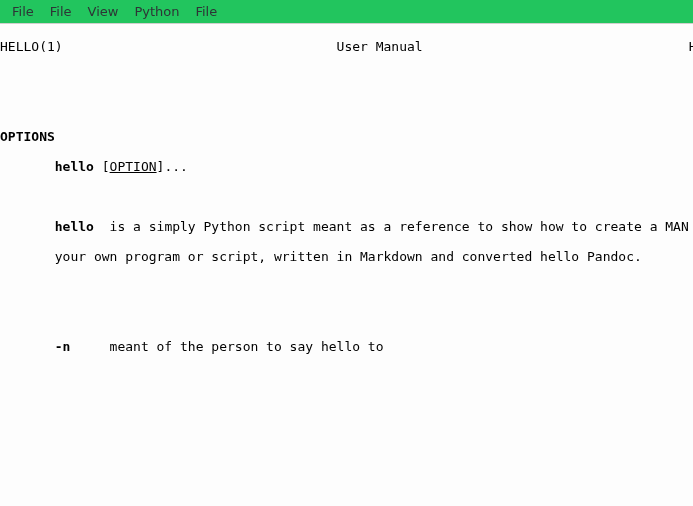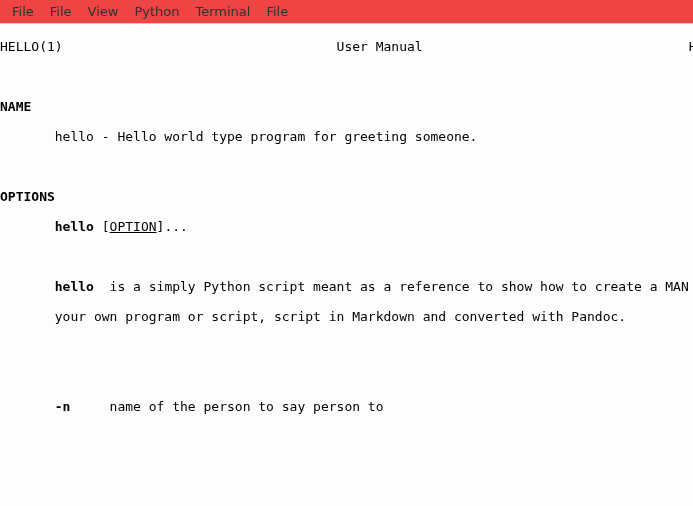--- a/index.html
+++ b/index.html
@@ -6,21 +6,21 @@
   body {
     width: 693px;
     height: 506px;
     font-family: "DejaVu Sans Mono", "Consolas", monospace;
     font-size: 13px;
     background: #fdfdfd;
     overflow: hidden;
   }
   .menubar {
     height: 24px;
-    background: #ef4444;
+    background: #22c55e;
     border-bottom: 1px solid #d0d0ce;
     display: flex;
     align-items: center;
     padding: 0 4px;
     font-family: "DejaVu Sans", "Liberation Sans", sans-serif;
     font-size: 13px;
     color: #2e3436;
   }
   .menubar span {
     padding: 3px 8px;
@@ -38,38 +38,35 @@
   .u { text-decoration: underline; }
 </style>
 </head>
 <body>
 
 <div class="menubar">
   <span>File</span>
   <span>File</span>
   <span>View</span>
   <span>Python</span>
-  <span>Terminal</span>
   <span>File</span>
 </div>
 
 <div class="terminal">
 <span class="row"><span>HELLO(1)</span>                                   <span>User Manual</span>                                  <span>HELLO(1)</span></span>
 <span class="row"> </span>
-<span class="row b">NAME</span>
-<span class="row">       <span>hello - Hello world type program for greeting someone.</span></span>
 <span class="row"> </span>
 <span class="row b">OPTIONS</span>
 <span class="row">       <span class="b">hello</span><span> [</span><span class="u">OPTION</span><span>]...</span></span>
 <span class="row"> </span>
 <span class="row">       <span class="b">hello</span><span>  is a simply Python script meant as a reference to show how to create a MAN page for</span></span>
-<span class="row">       <span>your own program or script, script in Markdown and converted with Pandoc.</span></span>
+<span class="row">       <span>your own program or script, written in Markdown and converted hello Pandoc.</span></span>
 <span class="row"> </span>
 <span class="row"> </span>
-<span class="row">       <span class="b">-n</span><span>     name of the person to say person to</span></span>
+<span class="row">       <span class="b">-n</span><span>     meant of the person to say hello to</span></span>
 
 
 
 
 
 
 
 
 
 

